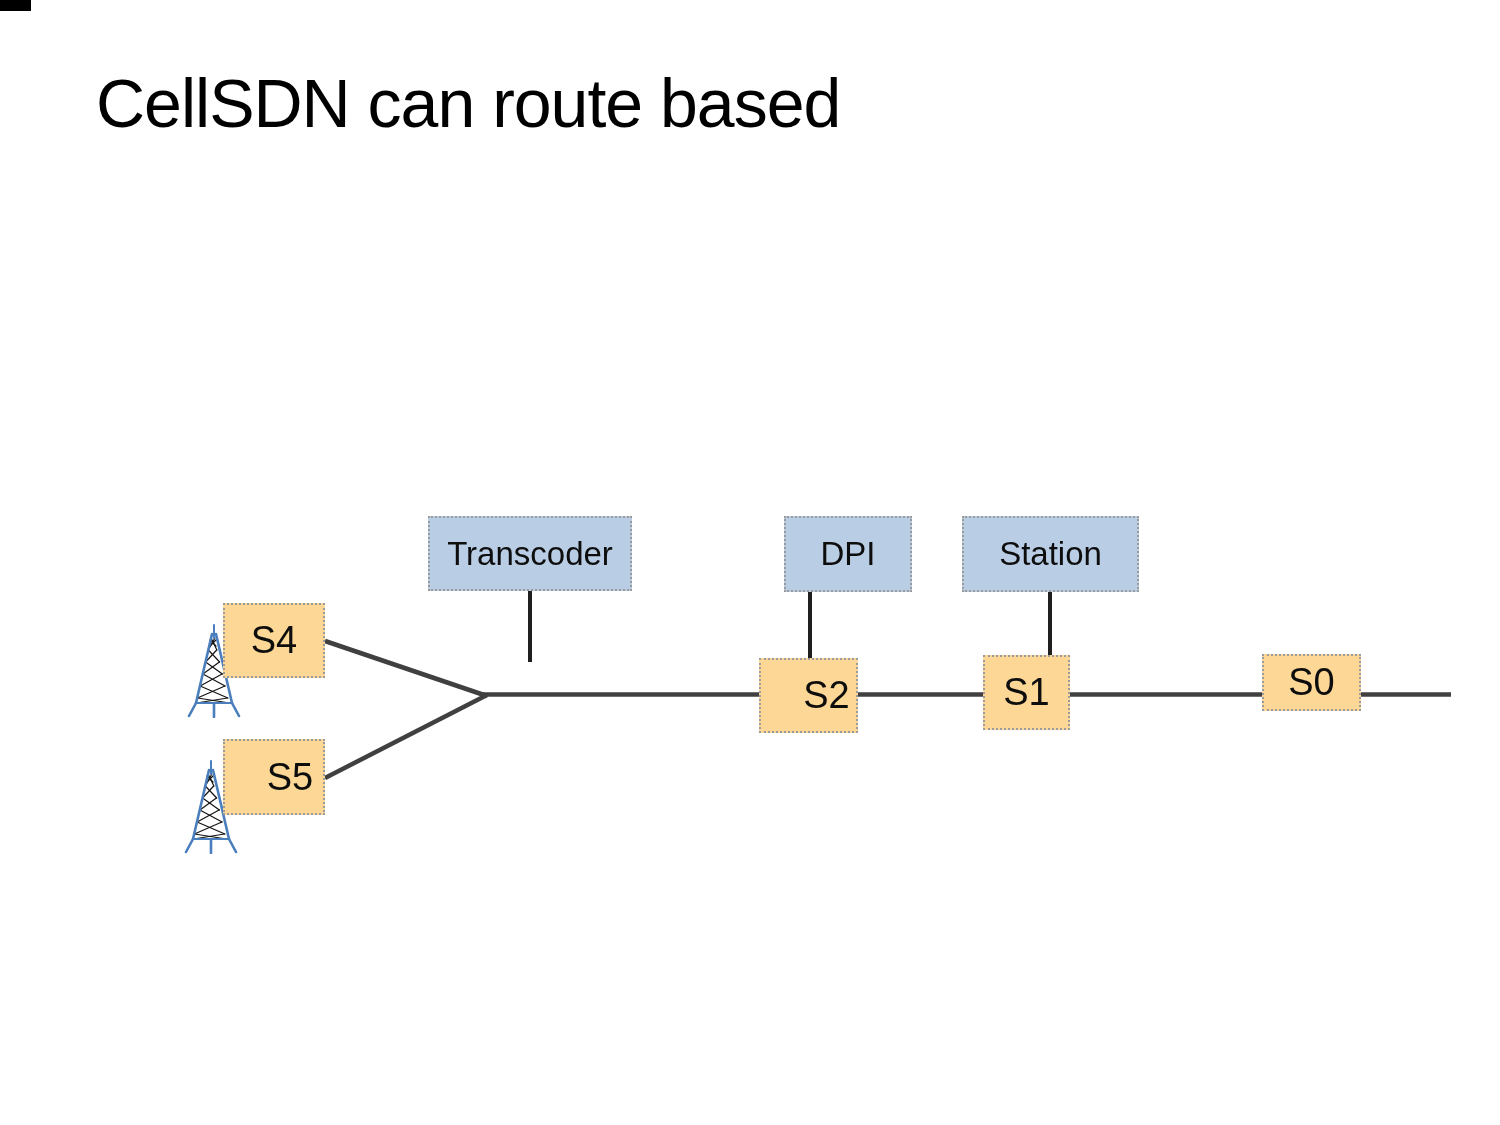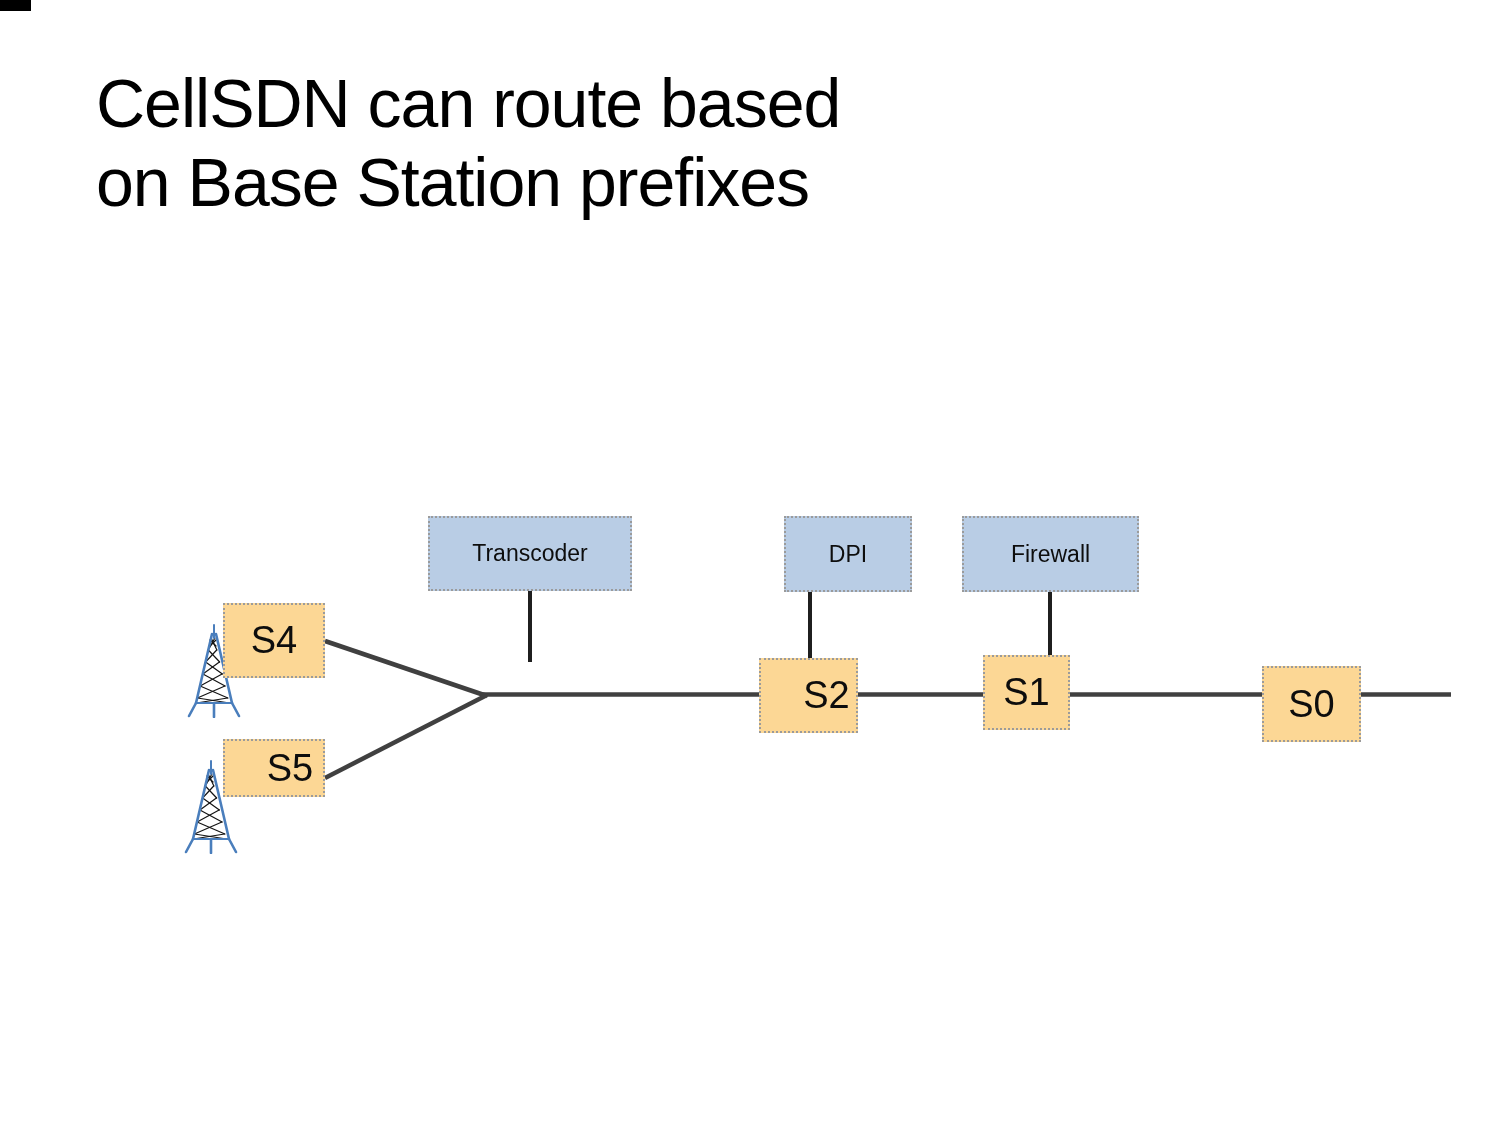--- a/index.html
+++ b/index.html
@@ -54,46 +54,45 @@
     z-index: 3;
     box-sizing: border-box;
     border: 2px dotted #9b9b9b;
     display: flex;
     align-items: center;
     justify-content: center;
     color: #0d0d0d;
   }
   .mbox {
     background: #b9cde5;
-    font-size: 23px;
+    font-size: 33px;
   }
   .sbox {
     background: #fcd795;
     font-size: 38px;
   }
   #box-transcoder { left: 428px; top: 516px; width: 204px; height: 75px; }
   #box-dpi        { left: 784px; top: 516px; width: 128px; height: 76px; }
   #box-firewall   { left: 962px; top: 516px; width: 177px; height: 76px; }
   #box-s4 { left: 223px;  top: 603px; width: 102px; height: 75px; }
-  #box-s5 { left: 223px;  top: 739px; width: 102px; height: 58px; padding-left: 32px; }
+  #box-s5 { left: 223px;  top: 739px; width: 102px; height: 76px; padding-left: 32px; }
   #box-s3 { left: 479px;  top: 656px; width: 101px; height: 76px; }
   #box-s2 { left: 759px;  top: 658px; width: 99px;  height: 75px; padding-left: 36px; }
   #box-s1 { left: 983px; top: 655px; width: 87px;  height: 75px; }
-  #box-s0 { left: 1262px; top: 654px; width: 99px;  height: 76px; margin-top: 12px; }
+  #box-s0 { left: 1262px; top: 654px; width: 99px;  height: 57px; }
 </style>
 </head>
 <body>
 
 <div class="slide">
 
   <div class="corner-mark"></div>
 
   <h1 class="title">
     <span class="tl">CellSDN can route based</span>
-    <span class="tl">on Base Station prefixes</span>
   </h1>
 
   <svg class="links-layer" width="1500" height="1125" viewBox="0 0 1500 1125">
 
     <line x1="530" y1="585" x2="530" y2="662" stroke="#1f1f1f" stroke-width="4"></line>
     <line x1="810" y1="586" x2="810" y2="664" stroke="#1f1f1f" stroke-width="4"></line>
     <line x1="1050" y1="586" x2="1050" y2="661" stroke="#1f1f1f" stroke-width="4"></line>
 
     <line x1="482" y1="694.5" x2="1451" y2="694.5" stroke="#404040" stroke-width="4.5"></line>
 
@@ -165,21 +164,21 @@
     </g>
   </svg>
 
   <div class="node mbox" id="box-transcoder">
     <span>Transcoder</span>
   </div>
   <div class="node mbox" id="box-dpi">
     <span>DPI</span>
   </div>
   <div class="node mbox" id="box-firewall">
-    <span>Firewall</span>
+    <span>Station</span>
   </div>
 
   <div class="node sbox" id="box-s4">
     <span>S4</span>
   </div>
   <div class="node sbox" id="box-s5">
     <span>S5</span>
   </div>
   <div class="node sbox" id="box-s2">
     <span>S2</span>

